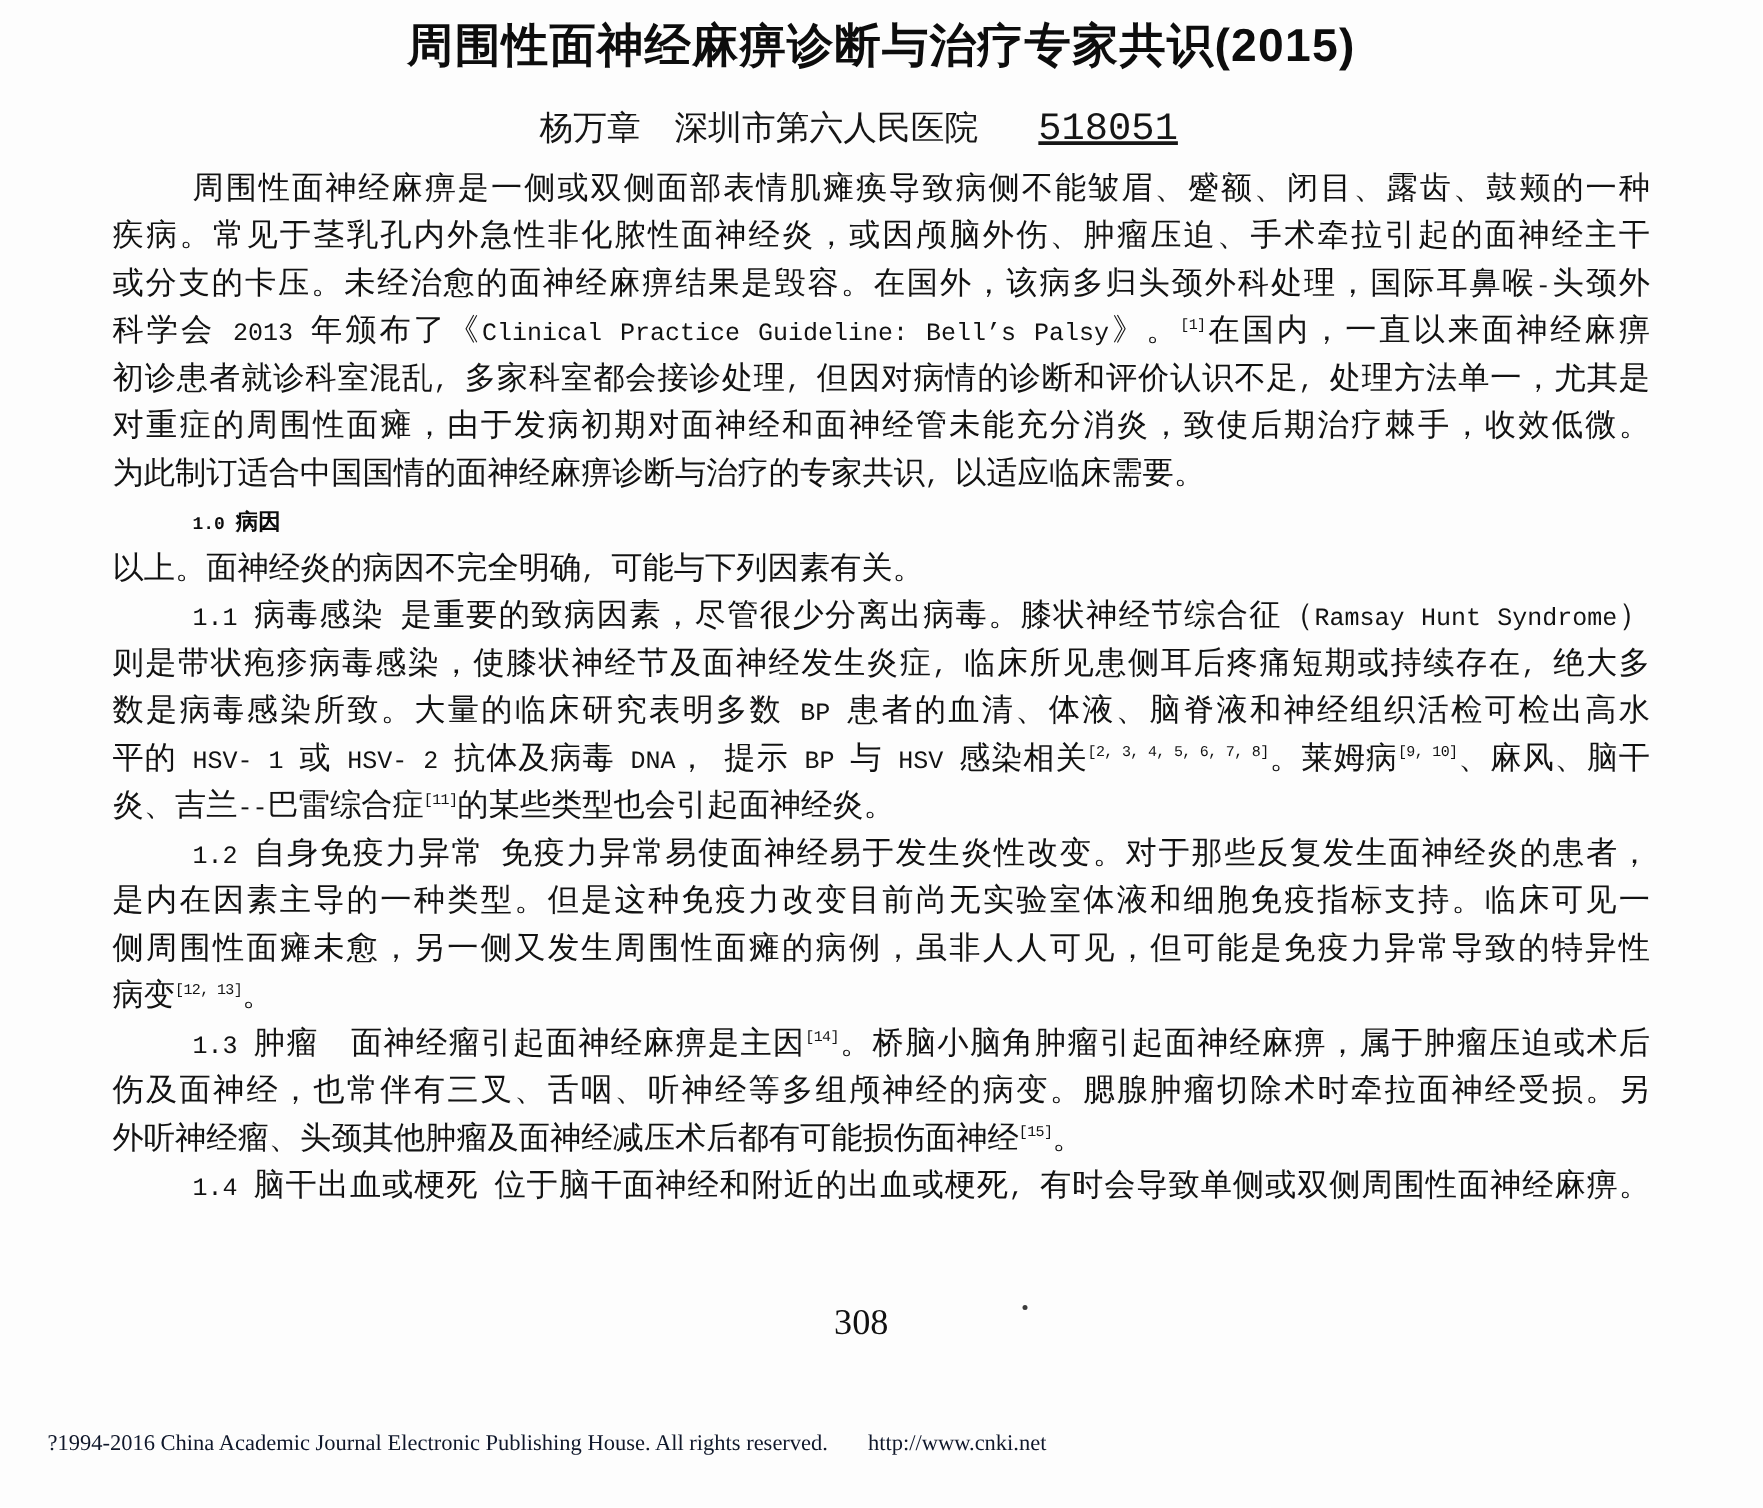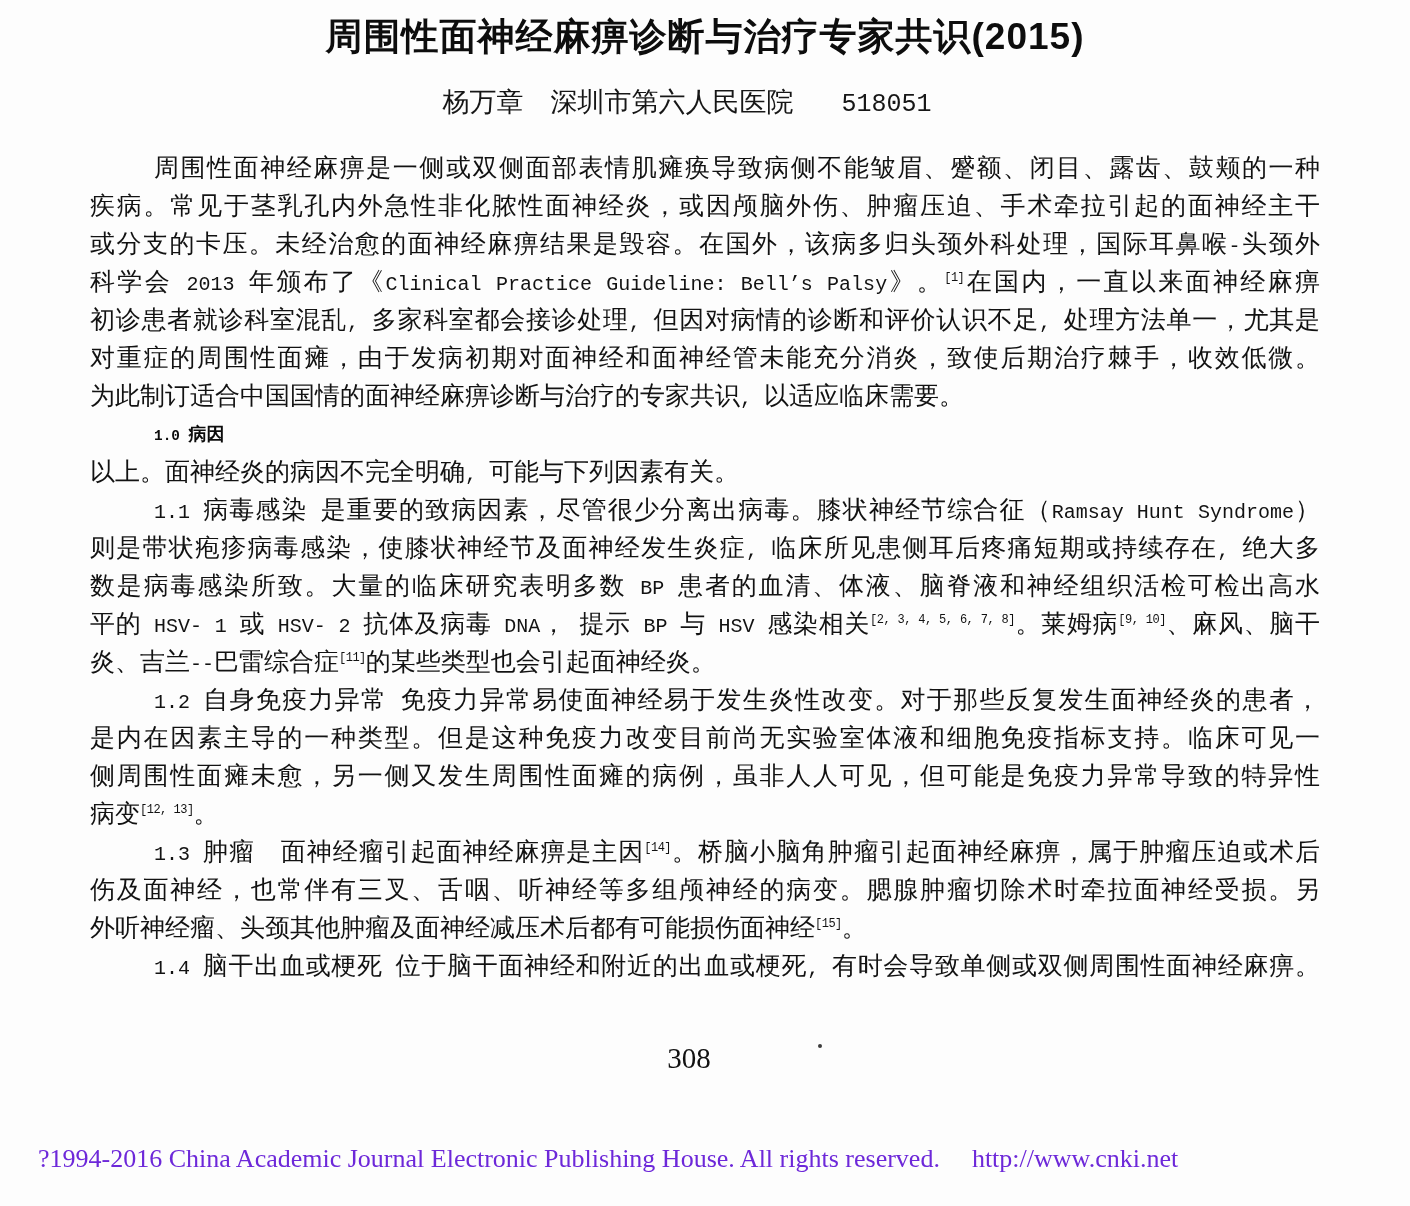--- a/index.html
+++ b/index.html
@@ -29,24 +29,25 @@
     position: absolute; top: 84px; left: 0; width: 100%;
     text-align: center;
     font-size: 27px;
     color: #161616;
     transform: translateX(-18px);
   }
   .authors .affiliation { margin-left: 27px; text-align: center; }
   .authors .postcode {
     margin-left: 48px;
     font-family: "Liberation Mono", "DejaVu Sans Mono", monospace;
-    font-size: 25px;
+    font-size: 31px;
+    text-decoration: underline;
   }
   .doc-body {
-    position: absolute; left: 90px; top: 149px; width: 1230px;
+    position: absolute; left: 90px; top: 132px; width: 1230px;
   }
   .line {
     font-size: 25px;
     line-height: 38px;
     height: 38px;
     text-align: justify;
     text-align-last: left;
     color: #121212;
   }
   .line.full { text-align-last: justify; }
@@ -77,22 +78,22 @@
     font-family: "Liberation Serif", "DejaVu Serif", serif;
   }
   .stray-dot {
     position: absolute; left: 818px; top: 1044px;
     width: 4px; height: 4px; border-radius: 50%;
     background: #3c3c3c;
   }
   .copyright {
     position: absolute; left: 38px; top: 1144px; width: 1350px;
     font-family: "Liberation Serif", "DejaVu Serif", serif;
-    font-size: 26px;
-    color: #6d28d9;
+    font-size: 18px;
+    color: #0f172a;
     white-space: nowrap;
   }
   .copyright .url { margin-left: 32px; }
 </style>
 </head>
 <body>
 
 <div class="page">
 
   <h1 class="title">周围性面神经麻痹诊断与治疗专家共识(2015)</h1>

